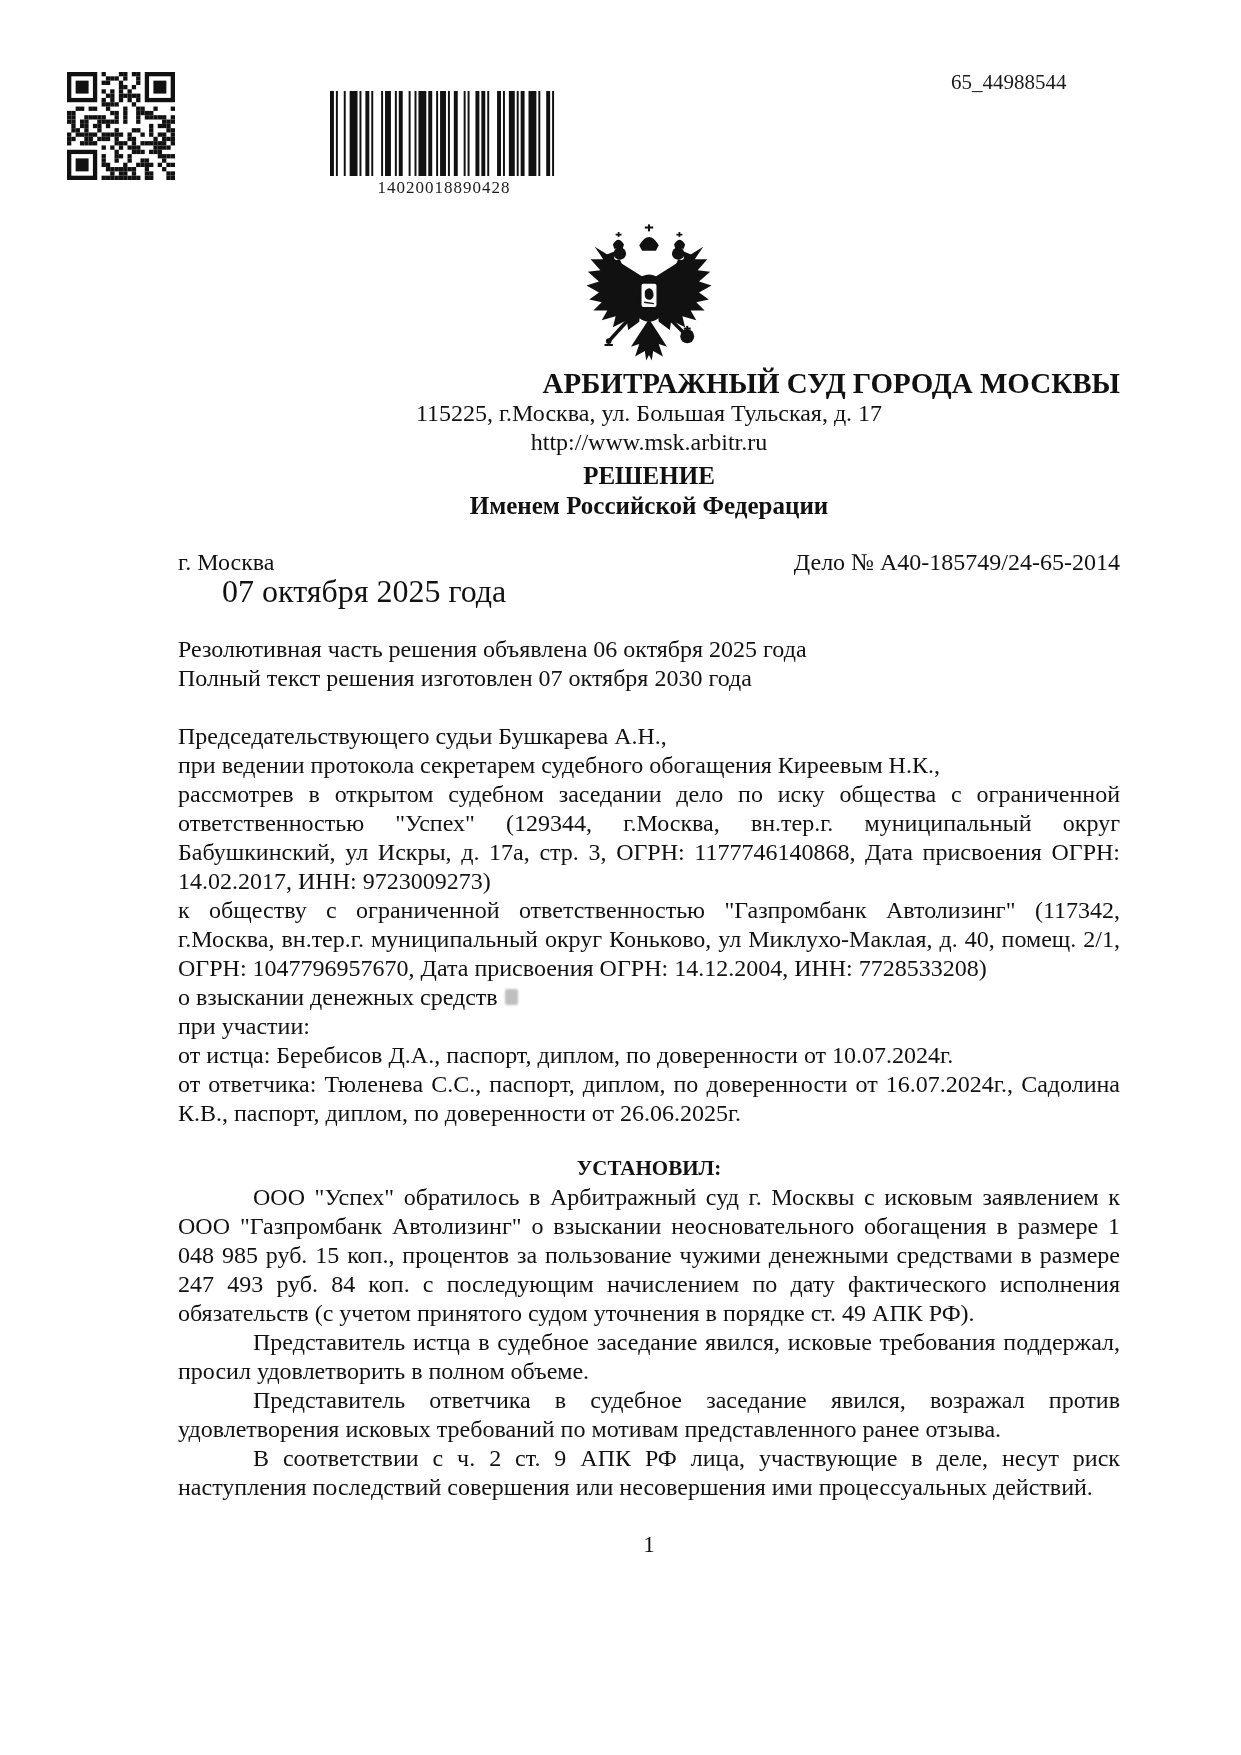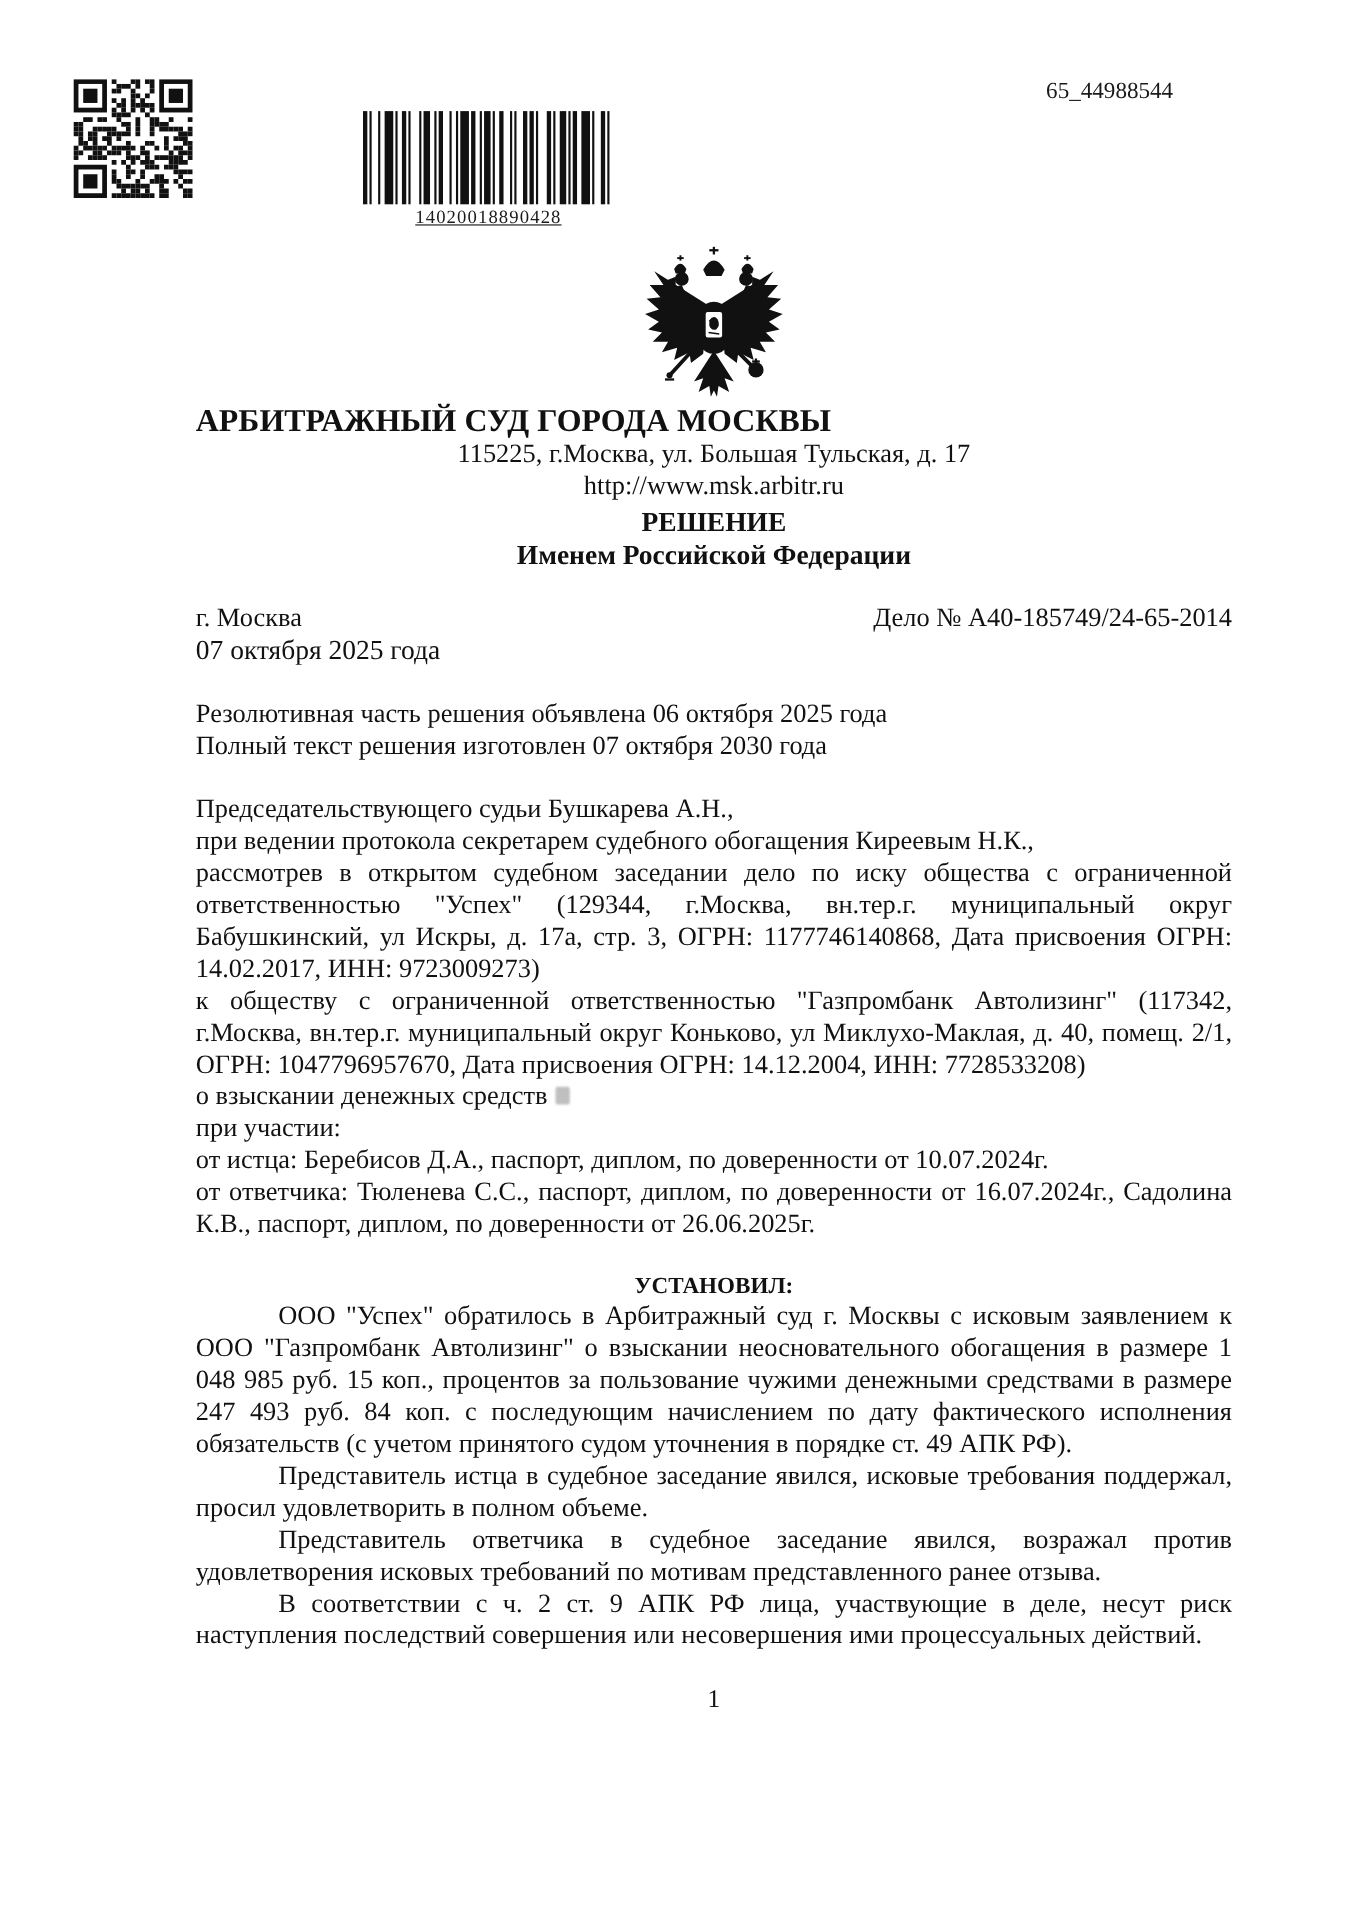--- a/index.html
+++ b/index.html
@@ -6,37 +6,37 @@
   html,body { background:#ffffff; }
   body {
     width:1241px; height:1755px; position:relative;
     font-family:"Liberation Serif", serif;
     color:#111; overflow:hidden;
   }
   .page { position:absolute; inset:0; background:#fff; }
 
   
   .qr { position:absolute; left:66px; top:72px; width:110px; height:108px; }
-  .barcode-wrap { position:absolute; left:330px; top:101px; width:228px; text-align:center;text-decoration:underline; }
+  .barcode-wrap { position:absolute; left:330px; top:91px; width:228px; text-align:center; }
   .barcode { width:228px; height:85px; display:block; }
   .barcode-num { font-size:17px; letter-spacing:1px; margin-top:2px; color:#1a1a1a; }
   .doc-num { position:absolute; left:951px; top:70px; font-size:21px; color:#1a1a1a; }
 
   
   .content { position:absolute; left:178px; top:223px; width:942px; }
 
   .emblem { display:block; margin:0 auto; width:140px; height:139px; }
 
-  .court-title { text-align:left; font-weight:bold; font-size:29px; line-height:31px; margin-top:6px; white-space:nowrap; }
+  .court-title { text-align:right; font-weight:bold; font-size:29px; line-height:31px; margin-top:6px; white-space:nowrap; }
   .addr-line  { text-align:center; font-size:24px; line-height:29px; }
   .decision   { text-align:center; font-weight:bold; font-size:25px; line-height:30px; margin-top:4px; }
   .in-name    { text-align:center; font-weight:bold; font-size:25px; line-height:30px; }
 
   .case-row { display:flex; justify-content:space-between; margin-top:27px; font-size:24px; line-height:29px;text-align:center; }
-  .date-line { font-size:25px; line-height:29px; }
+  .date-line { font-size:32px; line-height:29px;margin-left:44px; }
 
   .body-text { font-size:24px; line-height:29px; }
   .gap-line { height:29px; }
   .jst { text-align:justify; }
   .ustanovil { text-align:center; font-weight:bold; font-size:21px; line-height:29px; margin-top:26px; }
   .para { text-align:justify; text-indent:75px; font-size:24px; line-height:29px; }
 
   .scan-smudge {
     display:inline-block; width:13px; height:16px; margin-left:7px;
     background:#bfbfbf; filter:blur(1.2px); vertical-align:baseline;

